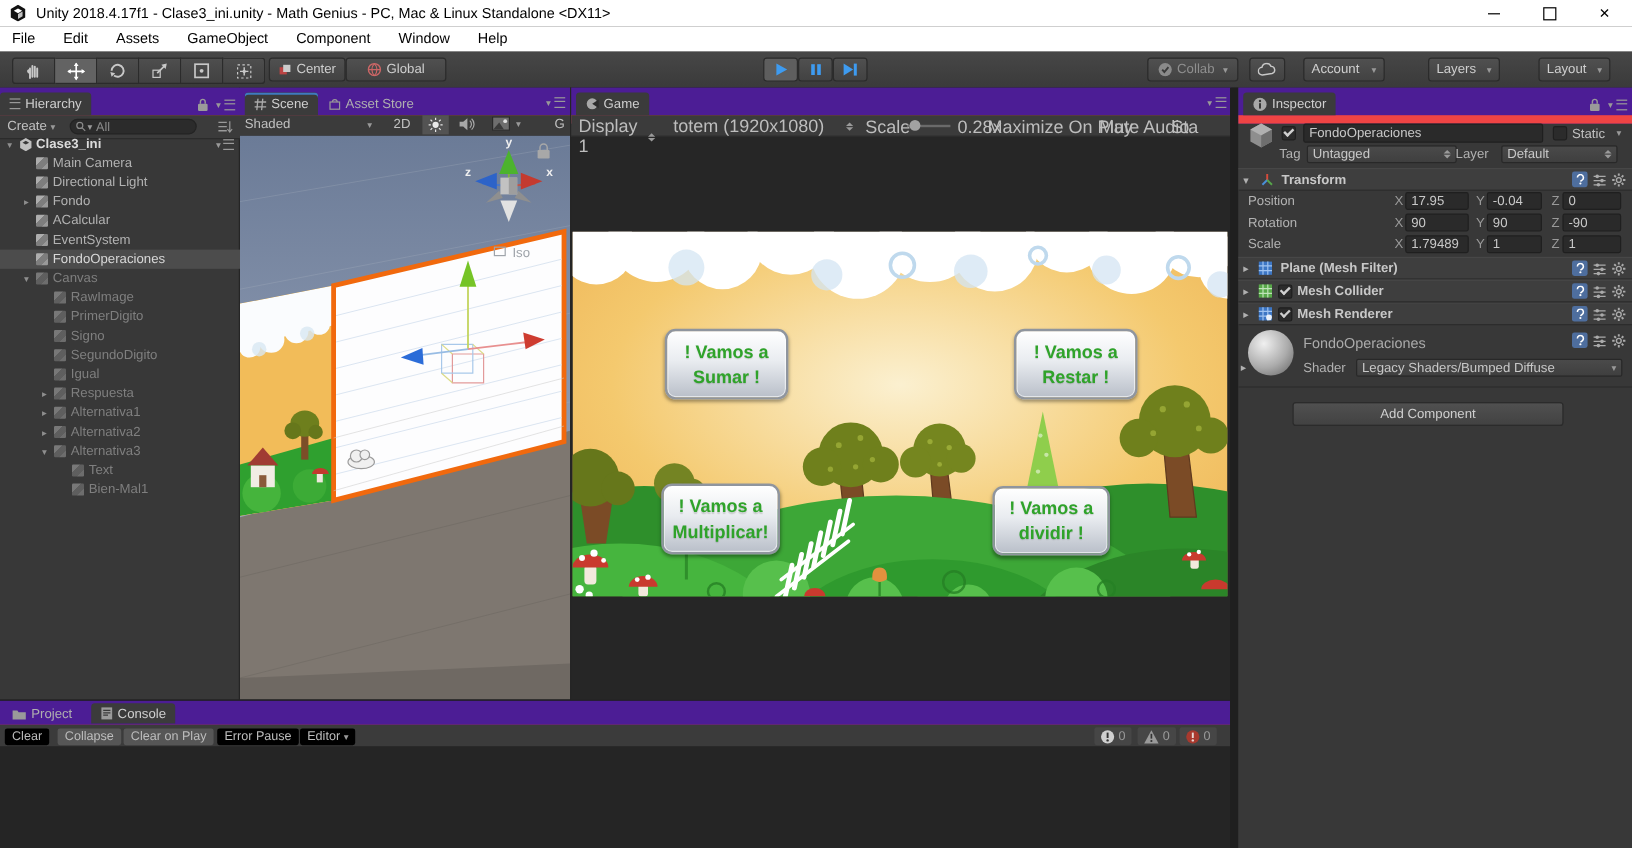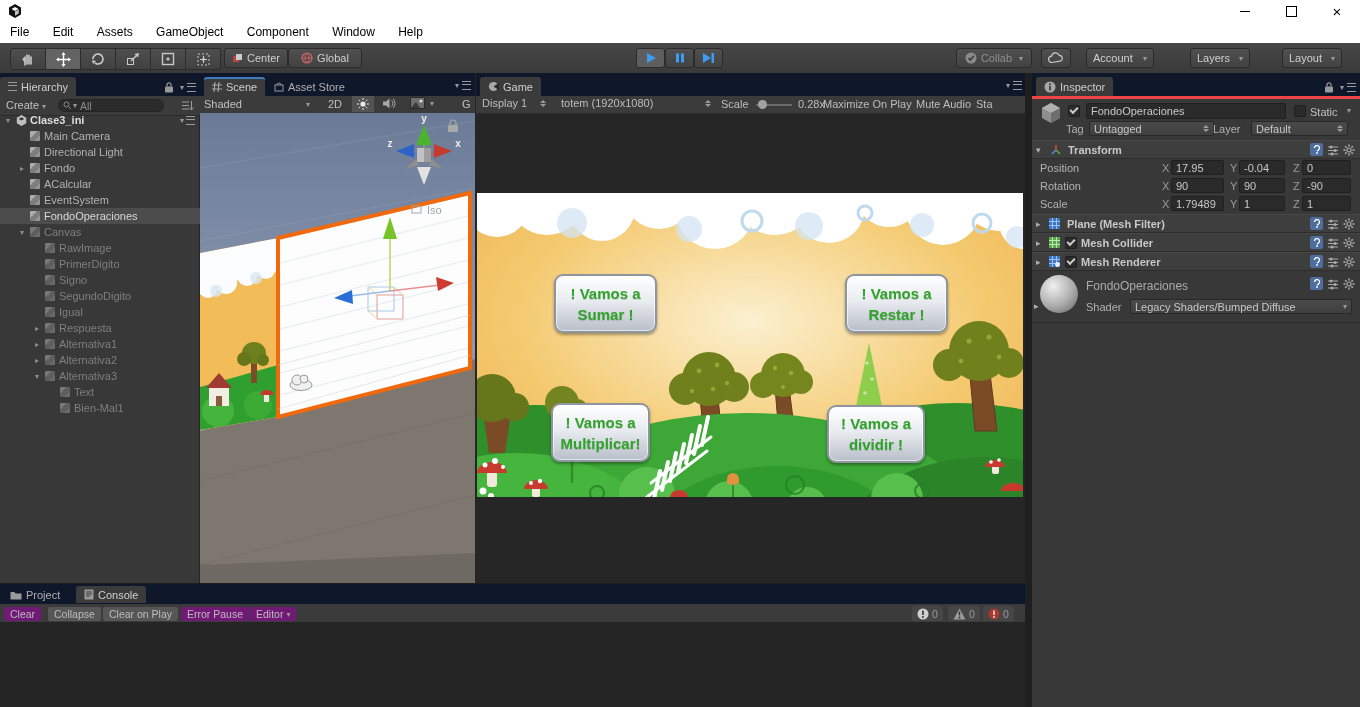--- a/index.html
+++ b/index.html
@@ -16,21 +16,21 @@
     display:flex;align-items:center;justify-content:center;gap:4px;color:#CFCFCF;font-size:11px;padding:0 6px;box-sizing:border-box;}
   .tbtn.pressed{background:#5E5E5E;}
   .toolgrp{position:absolute;top:5px;display:flex;}
   .toolgrp .tool{width:34px;height:20px;background:linear-gradient(#4E4E4E,#414141);border:1px solid #2B2B2B;border-left:none;
     display:flex;align-items:center;justify-content:center;}
   .toolgrp .tool:first-child{border-left:1px solid #2B2B2B;border-radius:3px 0 0 3px;}
   .toolgrp .tool:last-child{border-radius:0 3px 3px 0;}
   .toolgrp .tool.sel{background:#636363;}
   .dd-ar{color:#999;font-size:8px;margin-left:3px;}
   
-  .tabbar{background:#0f172a;border-bottom:3px solid #ef4444;}
+  .tabbar{background:#4c1d95;border-bottom:7px solid #ef4444;}
   .tab{position:absolute;top:4px;height:19px;display:flex;align-items:center;gap:4px;padding:0 8px;font-size:11px;color:#AFAFAF;
     border-radius:3px 3px 0 0;}
   .tab.active{background:#3B3B3B;color:#CFCFCF;}
   .tab.bluetop{box-shadow:inset 0 2px 0 #3E7BBF;}
   .panemenu{position:absolute;top:8px;display:flex;align-items:center;gap:3px;}
   .lines{width:9px;height:7px;border-top:1px solid #999;border-bottom:1px solid #999;position:relative;}
   .lines::after{content:"";position:absolute;left:0;right:0;top:2px;border-top:1px solid #999;}
   .minibar{background:#3B3B3B;border-bottom:1px solid #2B2B2B;}
   
   .hrow{position:absolute;left:0;width:200px;height:16px;display:flex;align-items:center;font-size:11px;color:#B2B2B2;}
@@ -56,41 +56,42 @@
   
   .chead{position:absolute;left:1032px;width:328px;height:19px;background:#3E3E3E;border-top:1px solid #474747;border-bottom:1px solid #2C2C2C;
     display:flex;align-items:center;font-size:11px;color:#C8C8C8;box-sizing:border-box;}
   .bold{font-weight:bold;text-align:center;}
   .ic3{margin-left:auto;display:flex;gap:4px;margin-right:5px;align-items:center;}
   .icq{width:13px;height:13px;border-radius:2px;background:#4E6E9E;display:flex;align-items:center;justify-content:center;}
   .axlabel{color:#9A9A9A;font-size:11px;}
   .insp-label{position:absolute;color:#B2B2B2;font-size:11px;}
   
   .cbtn{position:absolute;top:3px;height:14px;display:flex;align-items:center;padding:0 6px;font-size:10.5px;color:#BDBDBD;
-    background:#701a75;border-radius:2px;}
+    background:#000000;border-radius:2px;}
   .cbtn.on{background:#565656;}
   .chip{position:absolute;top:2px;height:15px;display:flex;align-items:center;gap:3px;padding:0 5px;background:#464646;border-radius:2px;
     color:#9A9A9A;font-size:10.5px;}
   
   .gbtn{position:absolute;border-radius:9px;border:2px solid #8F959E;background:linear-gradient(#FFFFFF,#E9ECF0 45%,#B9BFC9);
     box-shadow:0 2px 3px rgba(0,0,0,.35), inset 0 0 0 1px rgba(255,255,255,.6);
     display:flex;flex-direction:column;align-items:center;justify-content:center;
     color:#2FA32A;font-weight:bold;font-size:15px;line-height:21px;text-shadow:0 1px 1px rgba(0,0,0,.15);box-sizing:border-box;}
   svg{display:block;}
   .svgtext{font-family:"Liberation Sans",sans-serif;}
 </style>
 </head>
 <body>
 
 <div class="abs" id="titlebar">
   <svg class="abs" style="left:8px;top:4px" width="14" height="14" viewBox="0 0 14 14">
     <polygon points="7,0 13,3.5 13,10.5 7,14 1,10.5 1,3.5" fill="#111"></polygon>
     <polygon points="7,3 10.5,5 7,7 3.5,5" fill="#fff"></polygon>
     <polygon points="7,7.6 10.8,5.6 10.8,9.6 7,11.8" fill="#fff" opacity=".75"></polygon>
   </svg>
+  <span class="abs" style="left:30px;top:4px">Unity 2018.4.17f1 - Clase3_ini.unity - Math Genius - PC, Mac &amp; Linux Standalone &lt;DX11&gt;</span>
   <div class="winbtn" style="right:92px">
       <div style="width:10px;height:1px;background:#000"></div>
     </div>
   <div class="winbtn" style="right:46px">
       <div style="width:9px;height:9px;border:1px solid #000"></div>
     </div>
   <div class="winbtn" style="right:0">
       <span style="font-size:15px">×</span>
     </div>
 </div>
@@ -146,21 +147,21 @@
     </div>
   </div>
 
   <div class="tbtn" style="left:224px;width:64px">
     <svg width="11" height="11" viewBox="0 0 11 11">
         <rect x="1" y="3" width="6" height="6" fill="#B44"></rect>
         <rect x="4" y="1" width="6" height="6" fill="#CCC"></rect>
       </svg>
     <span>Center</span>
   </div>
-  <div class="tbtn" style="left:288px;width:74px">
+  <div class="tbtn" style="left:288px;width:84px">
     <svg width="12" height="12" viewBox="0 0 12 12">
         <circle cx="6" cy="6" r="5" stroke="#C66" fill="none" stroke-width="1.2"></circle>
         <path d="M1,6 H11 M6,1 a7,7 0 0 1 0,10 M6,1 a7,7 0 0 0 0,10" stroke="#C66" fill="none" stroke-width="1"></path>
       </svg>
     <span>Global</span>
   </div>
 
   <div class="tbtn pressed" style="left:636px;width:29px;padding:0">
     <svg width="12" height="12" viewBox="0 0 12 12">
         <polygon points="2,1 11,6 2,11" fill="#3E9BF0"></polygon>
@@ -514,21 +515,21 @@
           <circle cx="6" cy="6" r="5" fill="#A8A8A8"></circle>
           <polygon points="6,6 12,2 12,10" fill="#2C2C2C"></polygon>
         </svg>
       <span>Game</span>
     </div>
     <div class="panemenu" style="right:4px">
         <span class="dd-ar">▾</span>
         <span class="lines"></span>
       </div>
   </div>
-  <div class="abs minibar" style="left:0;top:23px;width:550px;height:17px;font-size:11px;color:#BDBDBD">
+  <div class="abs minibar" style="left:0;top:23px;width:550px;height:17px;font-size:15px;color:#BDBDBD">
     <div class="abs" style="left:6px;top:1px;width:64px;display:flex;align-items:center">
       <span>Display 1</span>
       <span class="ud">
           <span class="tu"></span>
           <span class="td"></span>
         </span>
     </div>
     <div class="abs" style="left:85px;top:1px;width:150px;display:flex;align-items:center">
       <span>totem (1920x1080)</span>
       <span class="ud">
@@ -982,20 +983,23 @@
       </svg>
   </span>
   <span class="abs fold closed" style="left:2px;top:228px"></span>
   <span class="abs insp-label" style="left:54px;top:228px">Shader</span>
   <div class="abs ddf" style="left:98px;top:226px;width:222px;height:15px">
     <span>Legacy Shaders/Bumped Diffuse</span>
       <span class="dd-ar" style="margin-left:auto">▾</span>
   </div>
   <div class="abs" style="left:0;top:249px;width:328px;border-top:1px solid #2C2C2C"></div>
 
+  <div class="abs tbtn" style="left:45px;top:262px;width:226px;height:20px;justify-content:center;position:absolute">
+    <span>Add Component</span>
+  </div>
 </div>
 
 <div class="abs" style="left:0;top:583px;width:1025px;height:124px;background:#262626;border-top:1px solid #1E1E1E;box-sizing:border-box">
   <div class="abs tabbar" style="left:0;top:0;width:1025px;height:20px">
     <div class="tab" style="left:2px;top:2px;height:17px">
       <svg width="12" height="10" viewBox="0 0 12 10">
           <path d="M0.5,2 h4 l1,1.5 h6 v6 h-11 z" fill="#9A9A9A"></path>
         </svg>
       <span>Project</span>
     </div>

